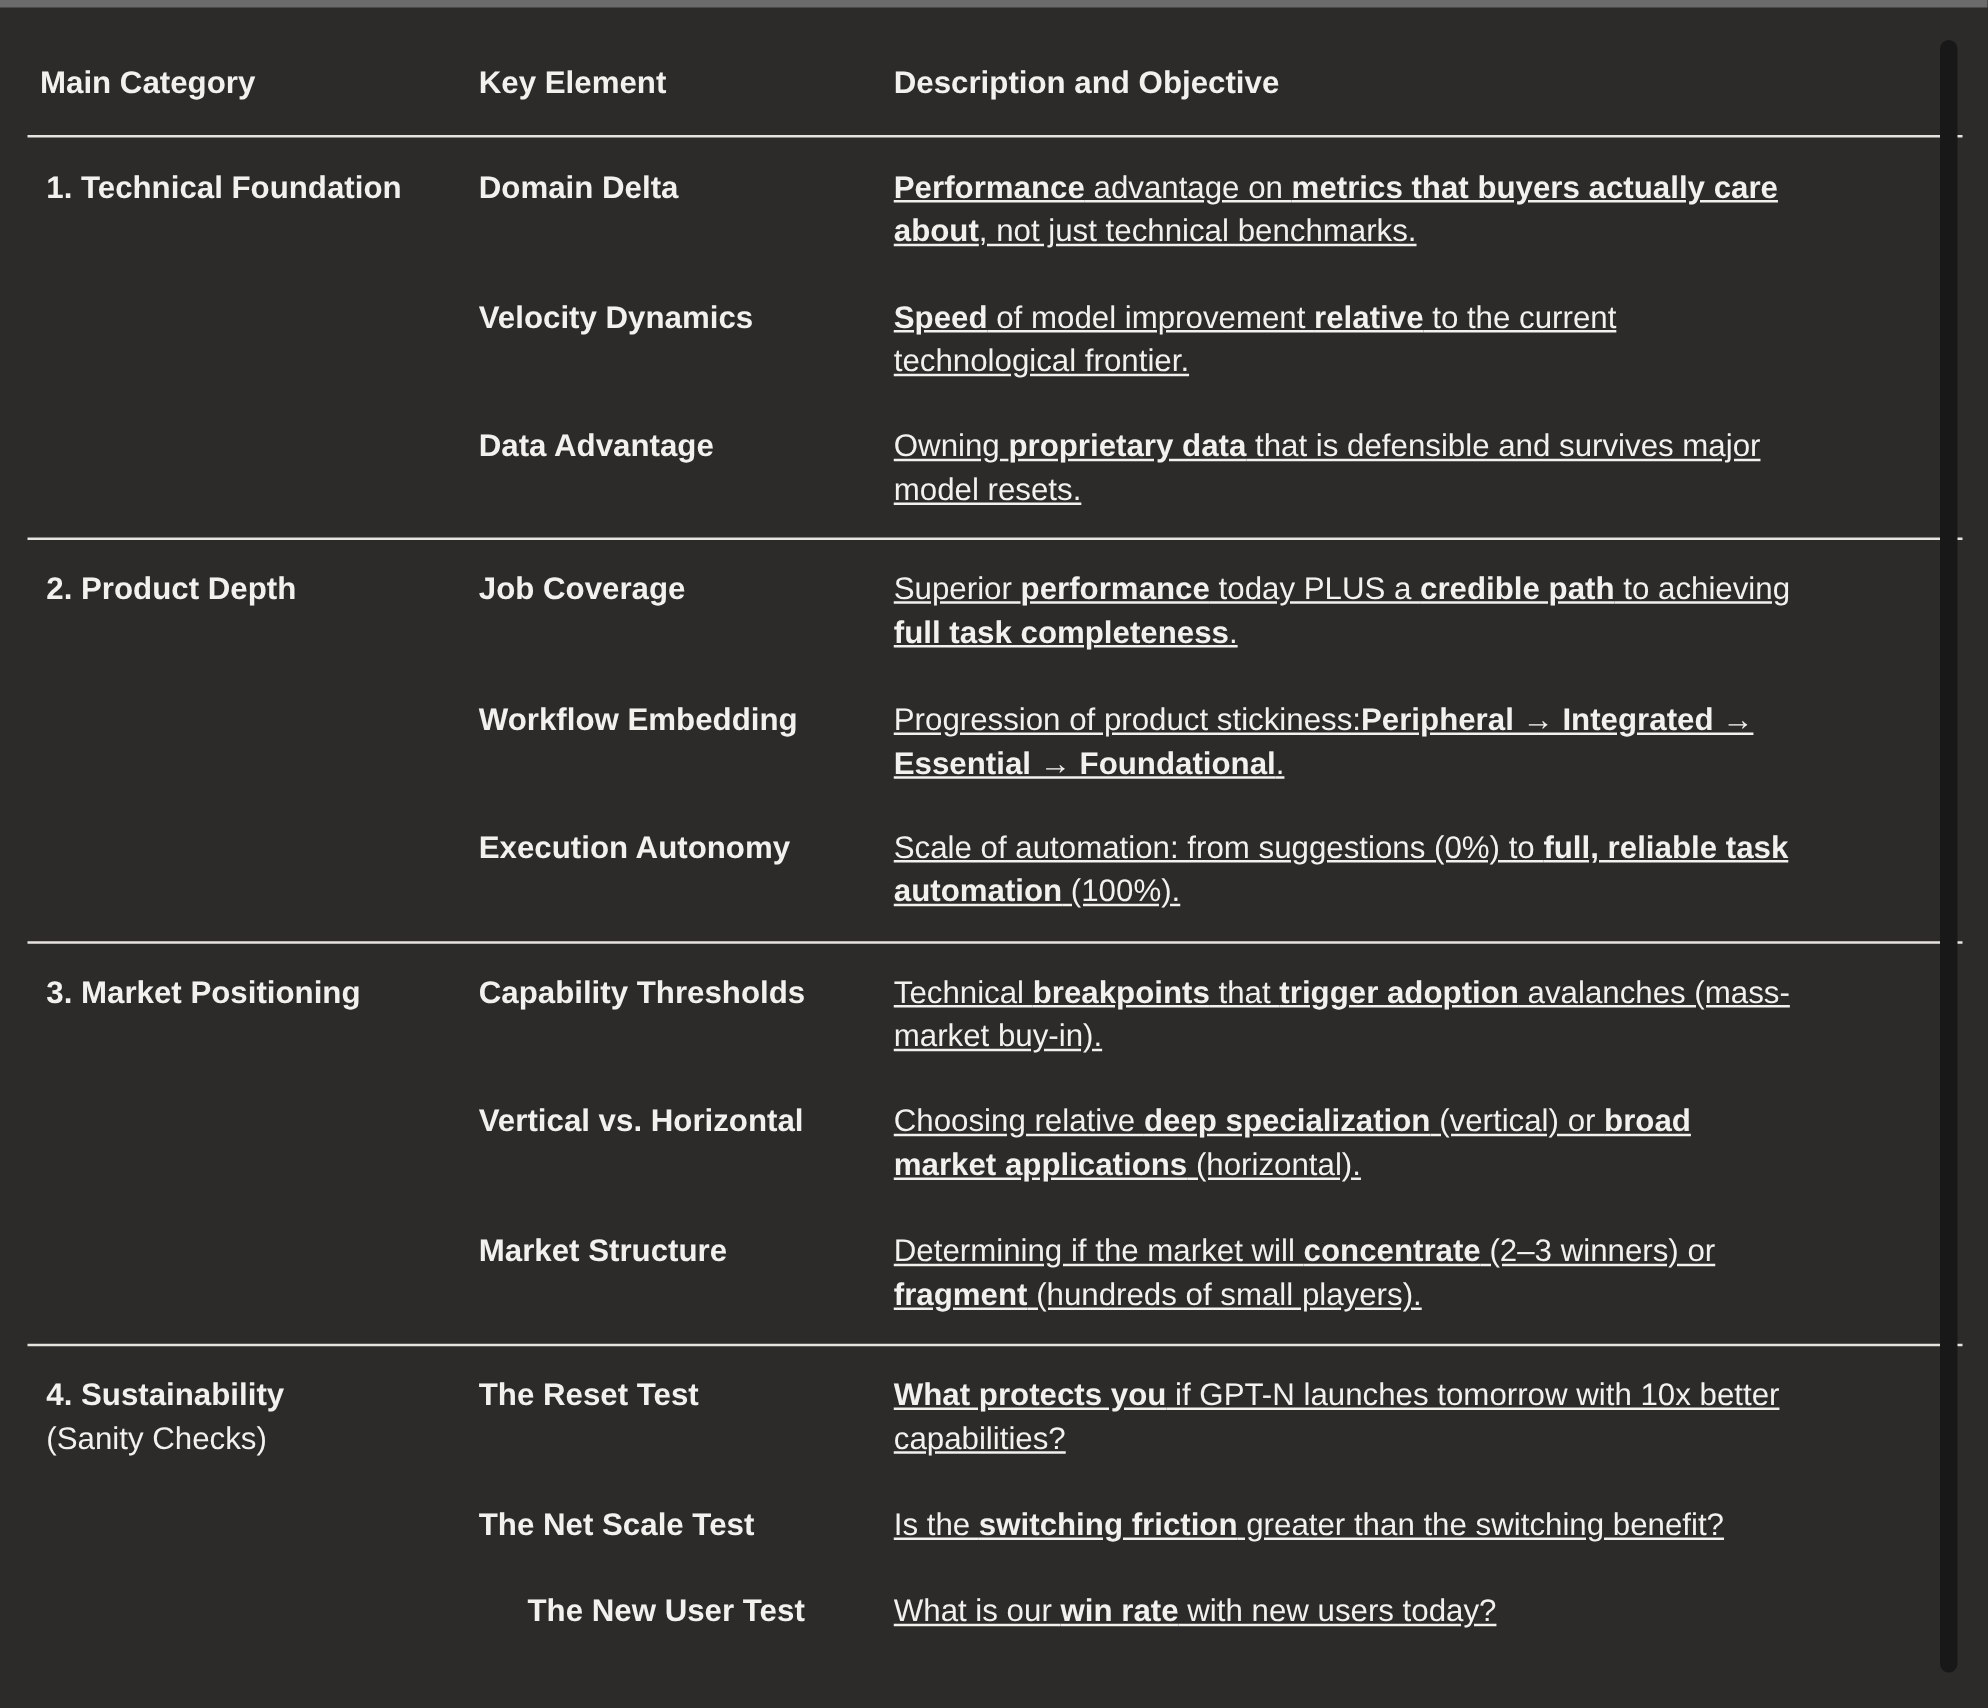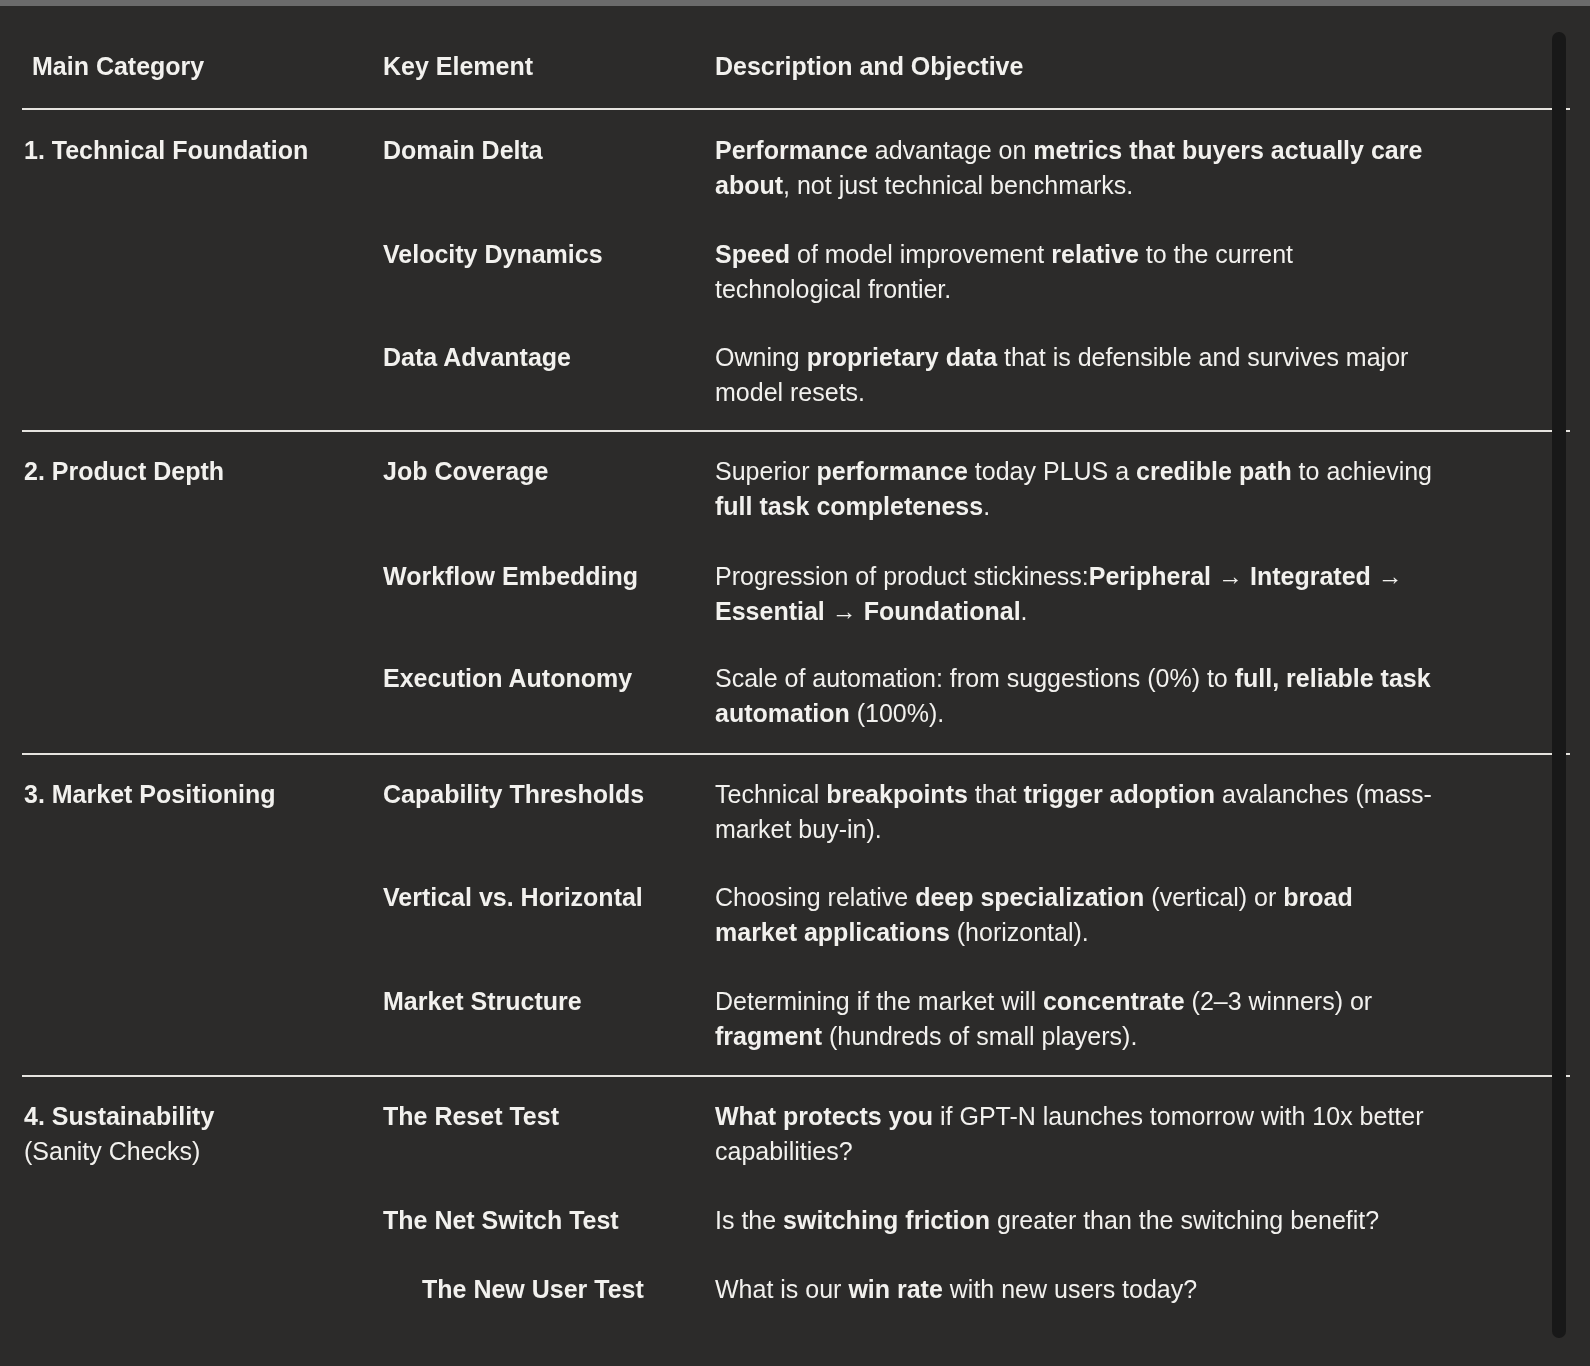--- a/index.html
+++ b/index.html
@@ -2,23 +2,23 @@
 <html><head>
 <meta charset="utf-8">
 <style>
   html,body{margin:0;padding:0;}
   body{width:1590px;height:1366px;background:#2c2b2a;position:relative;overflow:hidden;font-family:"Liberation Sans",sans-serif;color:#f2f1ee;}
   .topbar{position:absolute;left:0;top:0;width:1590px;height:6px;background:#6b6b6b;}
   .scroll{position:absolute;left:1552px;top:32px;width:14px;height:1306px;background:#181818;border-radius:7px;}
   .hdr{position:absolute;top:52px;font-weight:bold;font-size:25px;}
   .line{position:absolute;left:22px;width:1548px;height:2px;background:#e6e4df;}
   .cell{position:absolute;font-size:25px;line-height:35px;}
-  .cat{left:24px;font-weight:bold;}
+  .cat{left:37px;font-weight:bold;}
   .key{left:383px;font-weight:bold;}
-  .desc{left:715px;width:720px;}
+  .desc{left:715px;width:720px;text-decoration:underline;}
   .sub{font-weight:normal;}
   b{font-weight:bold;}
 </style>
 </head>
 <body>
 
 <div class="topbar"></div>
 <div id="table">
   <div class="hdr" style="left:32px">Main Category</div>
   <div class="hdr" style="left:383px">Key Element</div>
@@ -44,18 +44,18 @@
     <div class="cell cat" style="top: 777px;"><span>3. Market Positioning</span></div>
     <div class="cell key" style="top: 777px;">Capability Thresholds</div>
     <div class="cell desc" style="top: 777px;"><span>Technical </span><b>breakpoints</b><span> that </span><b>trigger adoption</b><span> avalanches (mass-market buy-in).</span></div>
     <div class="cell key" style="top: 880px;">Vertical vs. Horizontal</div>
     <div class="cell desc" style="top: 880px;"><span>Choosing relative </span><b>deep specialization</b><span> (vertical) or </span><b>broad market applications</b><span> (horizontal).</span></div>
     <div class="cell key" style="top: 984px; text-align: right;">Market Structure</div>
     <div class="cell desc" style="top: 984px;"><span>Determining if the market will </span><b>concentrate</b><span> (2–3 winners) or </span><b>fragment</b><span> (hundreds of small players).</span></div>
     <div class="cell cat" style="top: 1099px;"><span>4. Sustainability</span><br><span class="sub">(Sanity Checks)</span></div>
     <div class="cell key" style="top: 1099px;">The Reset Test</div>
     <div class="cell desc" style="top: 1099px;"><b>What protects you</b><span> if GPT-N launches tomorrow with 10x better capabilities?</span></div>
-    <div class="cell key" style="top: 1203px;">The Net Switch Test</div>
+    <div class="cell key" style="top: 1203px;">The Net Scale Test</div>
     <div class="cell desc" style="top: 1203px;"><span>Is the </span><b>switching friction</b><span> greater than the switching benefit?</span></div>
     <div class="cell key" style="top: 1272px; margin-left: 39px;">The New User Test</div>
     <div class="cell desc" style="top: 1272px;"><span>What is our </span><b>win rate</b><span> with new users today?</span></div>
   </div>
 <div class="scroll"></div>
 
 </body></html>

